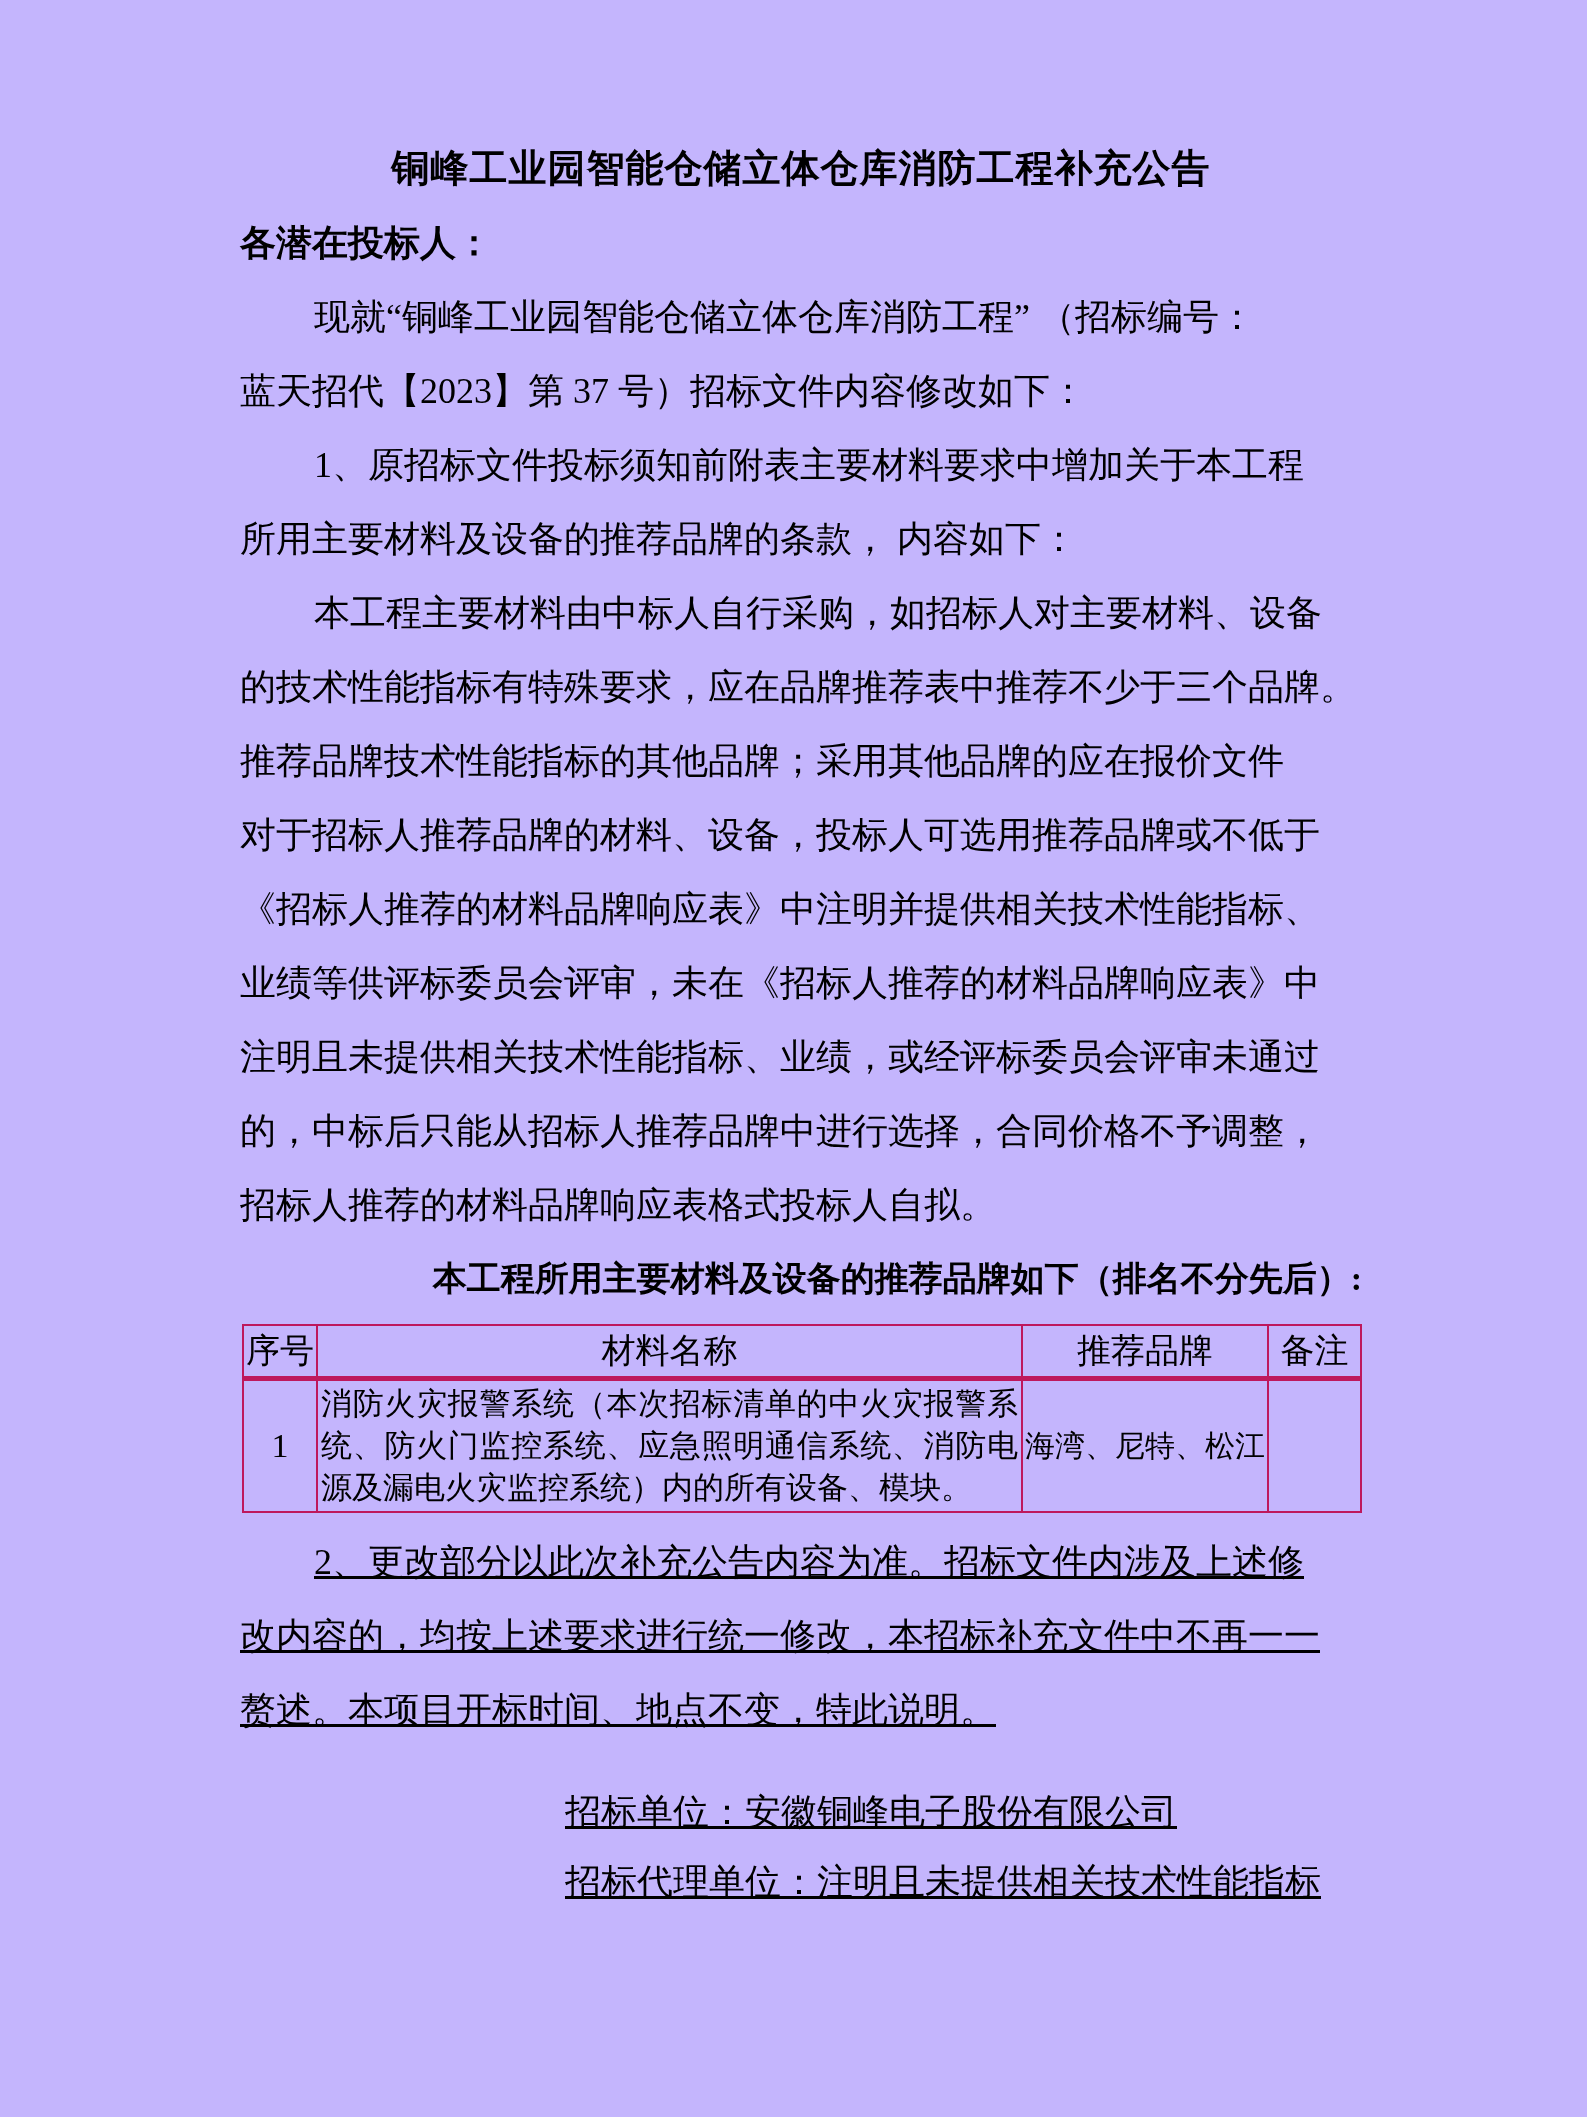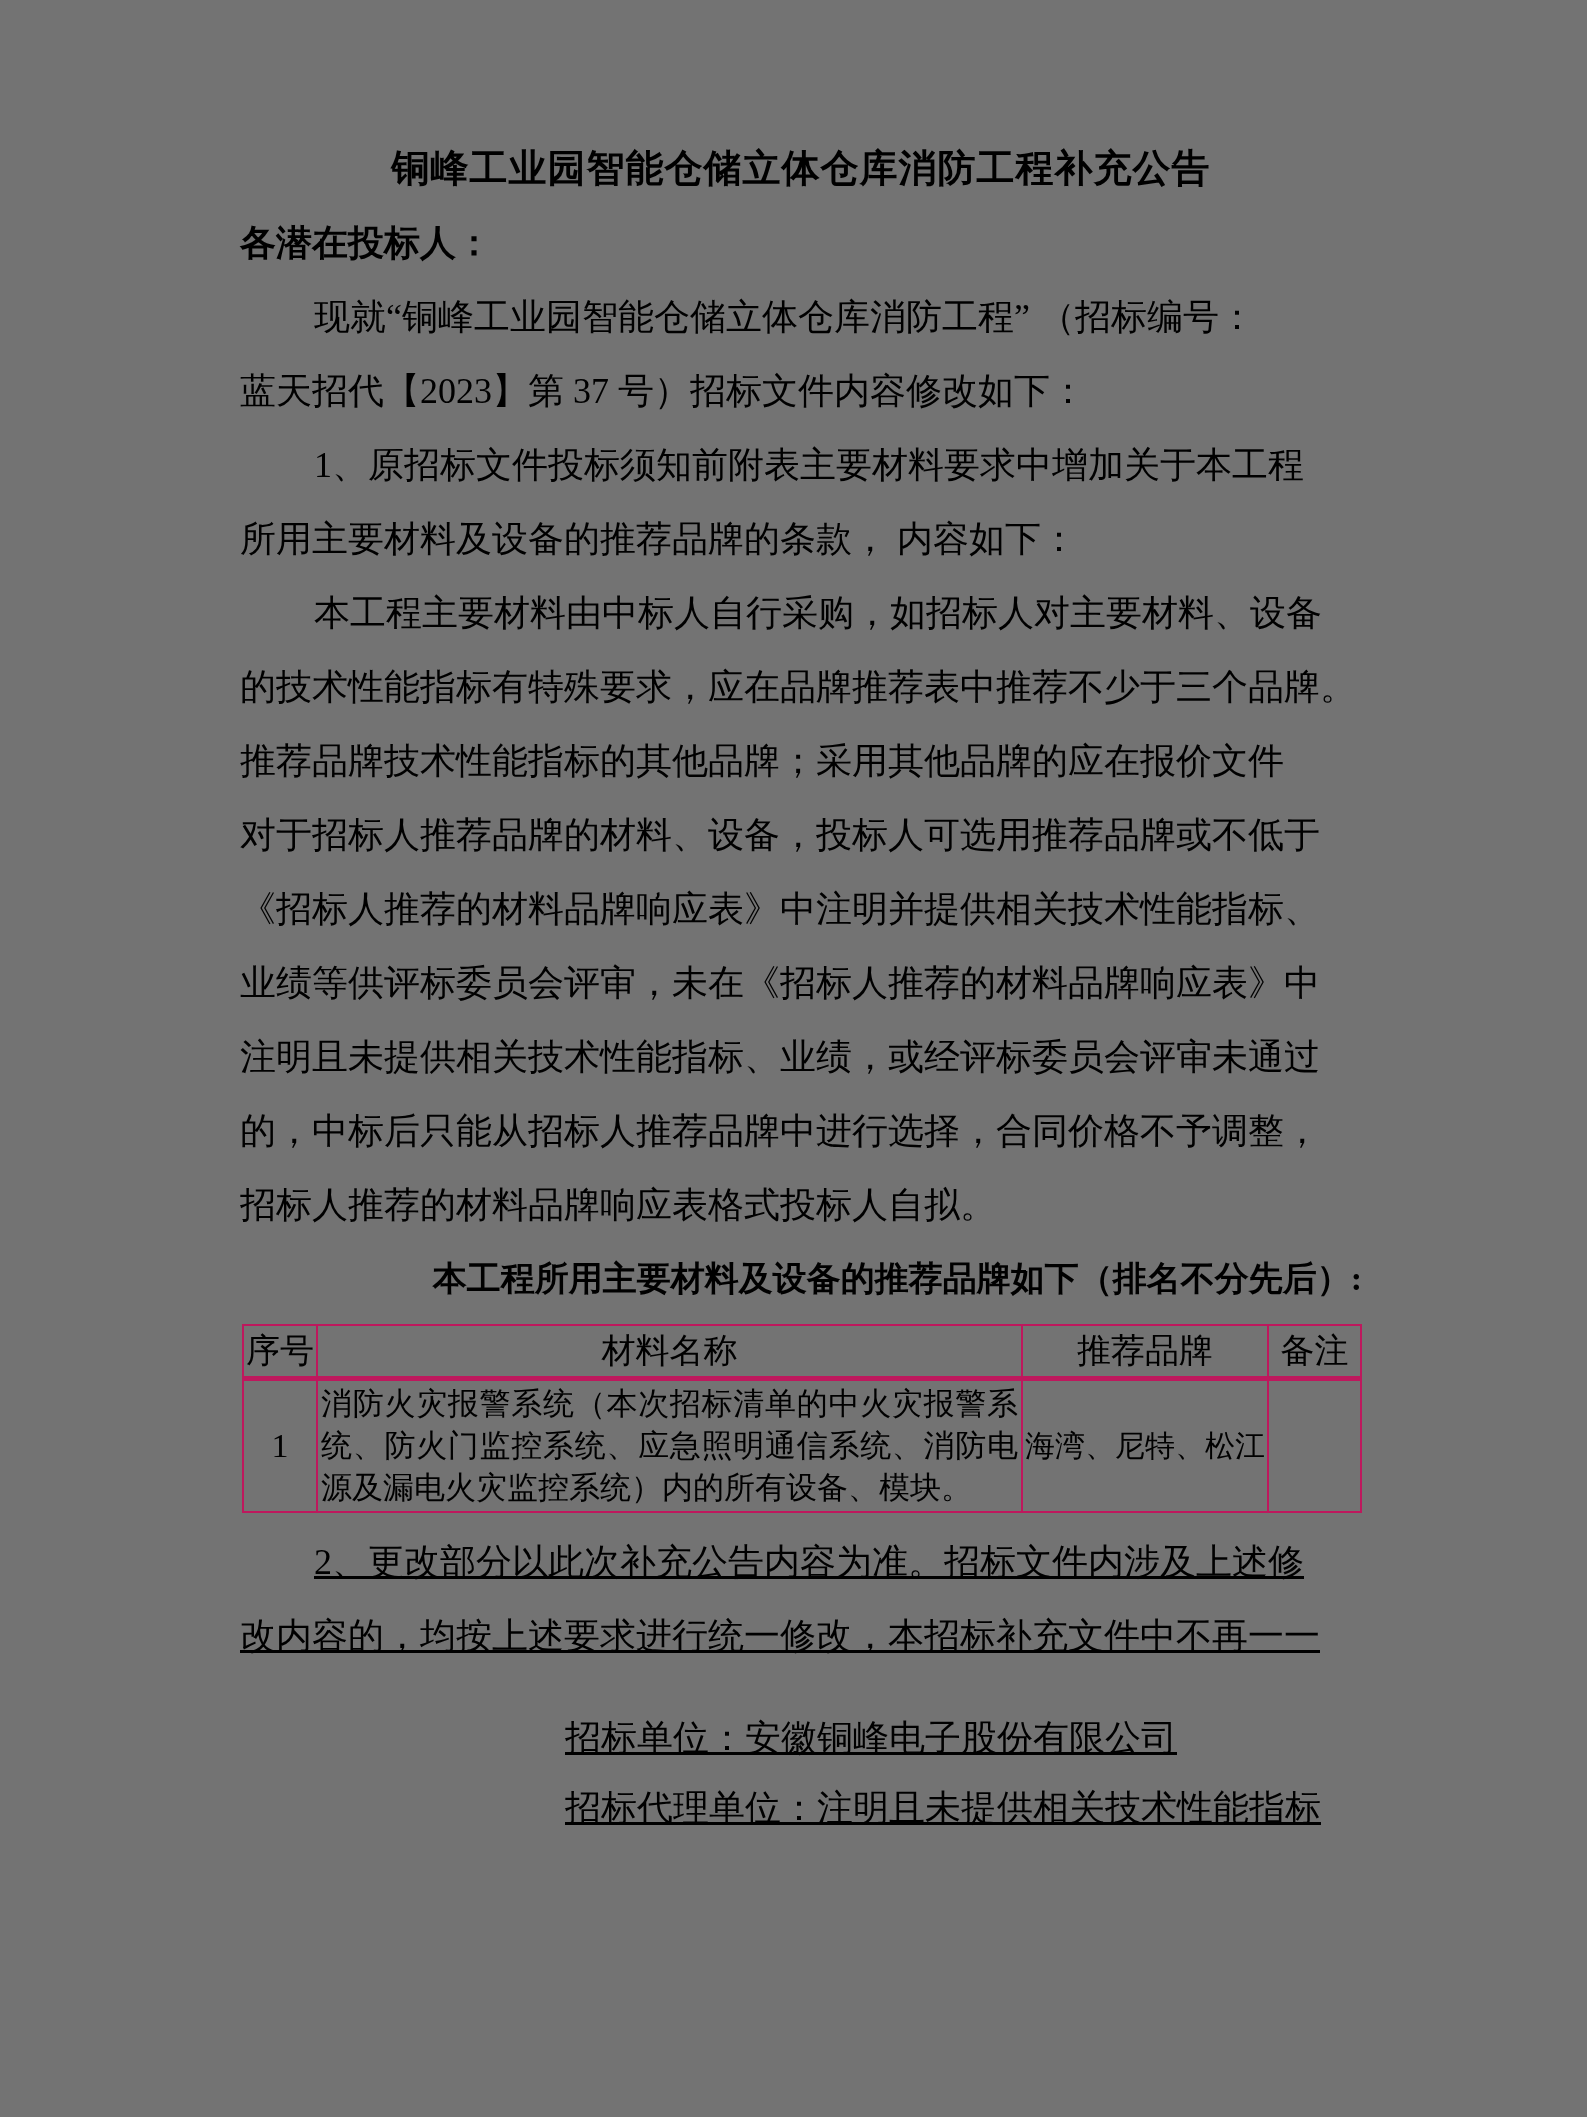--- a/index.html
+++ b/index.html
@@ -1,21 +1,21 @@
 <!DOCTYPE html>
 <html><head>
   <meta charset="utf-8">
   <style>
     html, body { margin: 0; padding: 0; background: #888; }
     .page {
       position: relative;
       width: 1587px;
       height: 2117px;
       margin: 0 auto;
-      background: #737373;
+      background: #c4b5fd;
       color: #000000;
       font-family: "Liberation Serif", "DejaVu Serif", serif;
       overflow: hidden;
     }
     .content {
       position: absolute;
       left: 240px;
       top: 130px;
       width: 1122px;
     }
@@ -130,20 +130,21 @@
           <td class="c-mat">消防火灾报警系统（本次招标清单的中火灾报警系统、防火门监控系统、应急照明通信系统、消防电源及漏电火灾监控系统）内的所有设备、模块。</td>
           <td class="c-brand">海湾、尼特、松江</td>
           <td class="c-remark"></td>
         </tr>
       </tbody>
     </table>
 
     <div class="closing">
       <div class="bline indent">2、更改部分以此次补充公告内容为准。招标文件内涉及上述修</div>
       <div class="bline">改内容的，均按上述要求进行统一修改，本招标补充文件中不再一一</div>
+      <div class="bline">赘述。本项目开标时间、地点不变，特此说明。</div>
     </div>
 
     <div class="footer">
       <div class="f-line f-org">招标单位：安徽铜峰电子股份有限公司</div>
       <div class="f-line f-org">招标代理单位：注明且未提供相关技术性能指标</div>
     </div>
 
   </div>
 </div>
 

